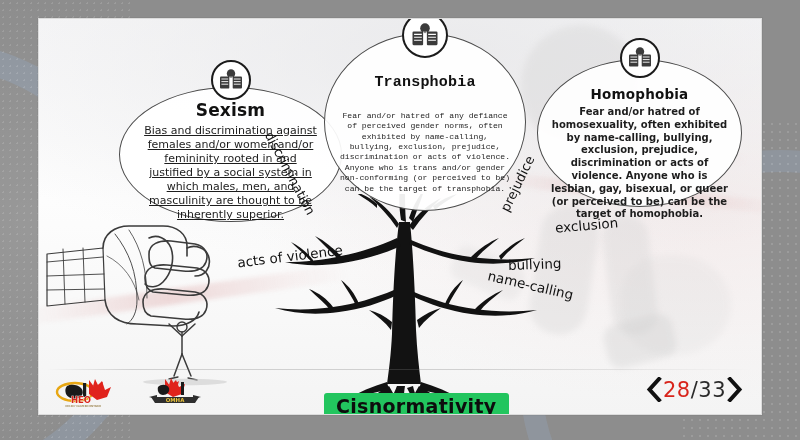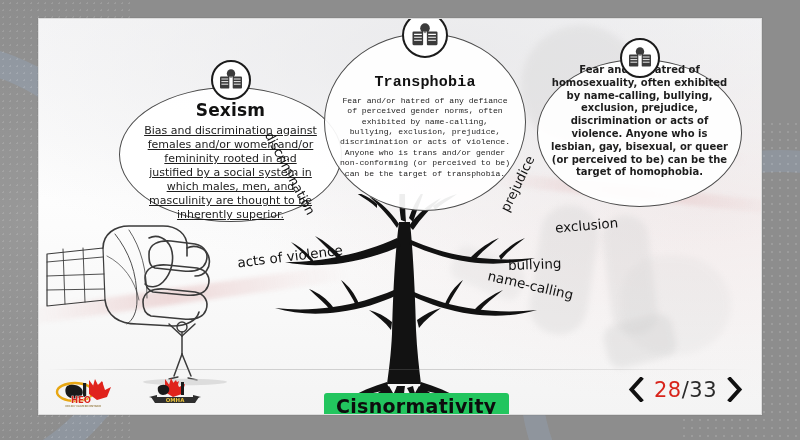--- a/index.html
+++ b/index.html
@@ -147,21 +147,21 @@
   
   #bubble-sexism { left: 80px; top: 68px; width: 223px; height: 135px; }
   #bubble-sexism .b-icon { top: -28px; width: 40px; height: 40px; }
   #bubble-sexism .b-title { font-size: 17px; margin-top: 12px; }
   #bubble-sexism .b-body { font-size: 11px; padding: 4px 24px 0 24px; text-decoration: underline; }
 
   
   #bubble-trans { left: 285px; top: 14px; width: 202px; height: 178px; font-family: Liberation Mono, monospace; }
   #bubble-trans .b-icon { top: -22px; width: 46px; height: 46px; }
   #bubble-trans .b-title { font-size: 15px; margin-top: 40px; }
-  #bubble-trans .b-body { font-size: 8.1px; padding: 5px 14px 0 14px; }
+  #bubble-trans .b-body { font-size: 8.1px; padding: 5px 14px 0 14px; margin-top: 15px; }
 
   
   #bubble-homo { left: 498px; top: 40px; width: 205px; height: 148px; }
   #bubble-homo .b-icon { top: -22px; width: 40px; height: 40px; }
   #bubble-homo .b-title { font-size: 13.5px; margin-top: 26px; }
   #bubble-homo .b-body { font-size: 10px; padding: 4px 12px 0 12px; font-weight: bold; }
 
   
   .branch-label {
     position: absolute;
@@ -208,21 +208,20 @@
     background: linear-gradient(90deg, rgba(0,0,0,0) 0%, rgba(120,120,120,0.30) 12%, rgba(120,120,120,0.30) 60%, rgba(0,0,0,0) 100%);
     pointer-events: none;
   }
 
   
   #pager {
     position: absolute;
     right: 18px; bottom: 12px;
     display: flex;
     align-items: center;
-    gap: 9px;
     user-select: none;
   }
   .chev {
     width: 17px; height: 25px;
     cursor: pointer;
     display: block;
   }
   #page-counter {
     font-family: "DejaVu Sans", sans-serif;
     font-size: 21px;
@@ -371,20 +370,21 @@
       <span class="b-icon">
         <svg width="26" height="22" viewBox="0 0 26 22" aria-hidden="true">
           <ellipse cx="13" cy="4.6" rx="4.2" ry="4.4" fill="#3b3b3b"></ellipse>
           <rect x="2" y="7.5" width="9.6" height="12" rx="1" fill="#3b3b3b"></rect>
           <rect x="14.4" y="7.5" width="9.6" height="12" rx="1" fill="#3b3b3b"></rect>
           <path d="M12 7.5 L12 20 M14 7.5 L14 20" stroke="#fff" stroke-width="1"></path>
           <path d="M3.4 10 H10.2 M3.4 12.6 H10.2 M3.4 15.2 H10.2" stroke="#fff" stroke-width="0.9"></path>
           <path d="M15.8 10 H22.6 M15.8 12.6 H22.6 M15.8 15.2 H22.6" stroke="#fff" stroke-width="0.9"></path>
         </svg>
       </span>
+      <div class="b-title">Homophobia</div>
       <div class="b-body">Fear and/or hatred of homosexuality, often exhibited by name-calling, bullying, exclusion, prejudice, discrimination or acts of violence. Anyone who is  lesbian, gay, bisexual, or queer (or perceived to be) can be the target of homophobia.</div>
     </div>
 
     <div class="branch-label" id="lbl-discrimination">discrimination</div>
     <div class="branch-label" id="lbl-prejudice">prejudice</div>
     <div class="branch-label" id="lbl-acts">acts of violence</div>
     <div class="branch-label" id="lbl-exclusion">exclusion</div>
     <div class="branch-label" id="lbl-bullying">bullying</div>
     <div class="branch-label" id="lbl-namecalling">name-calling</div>
 

